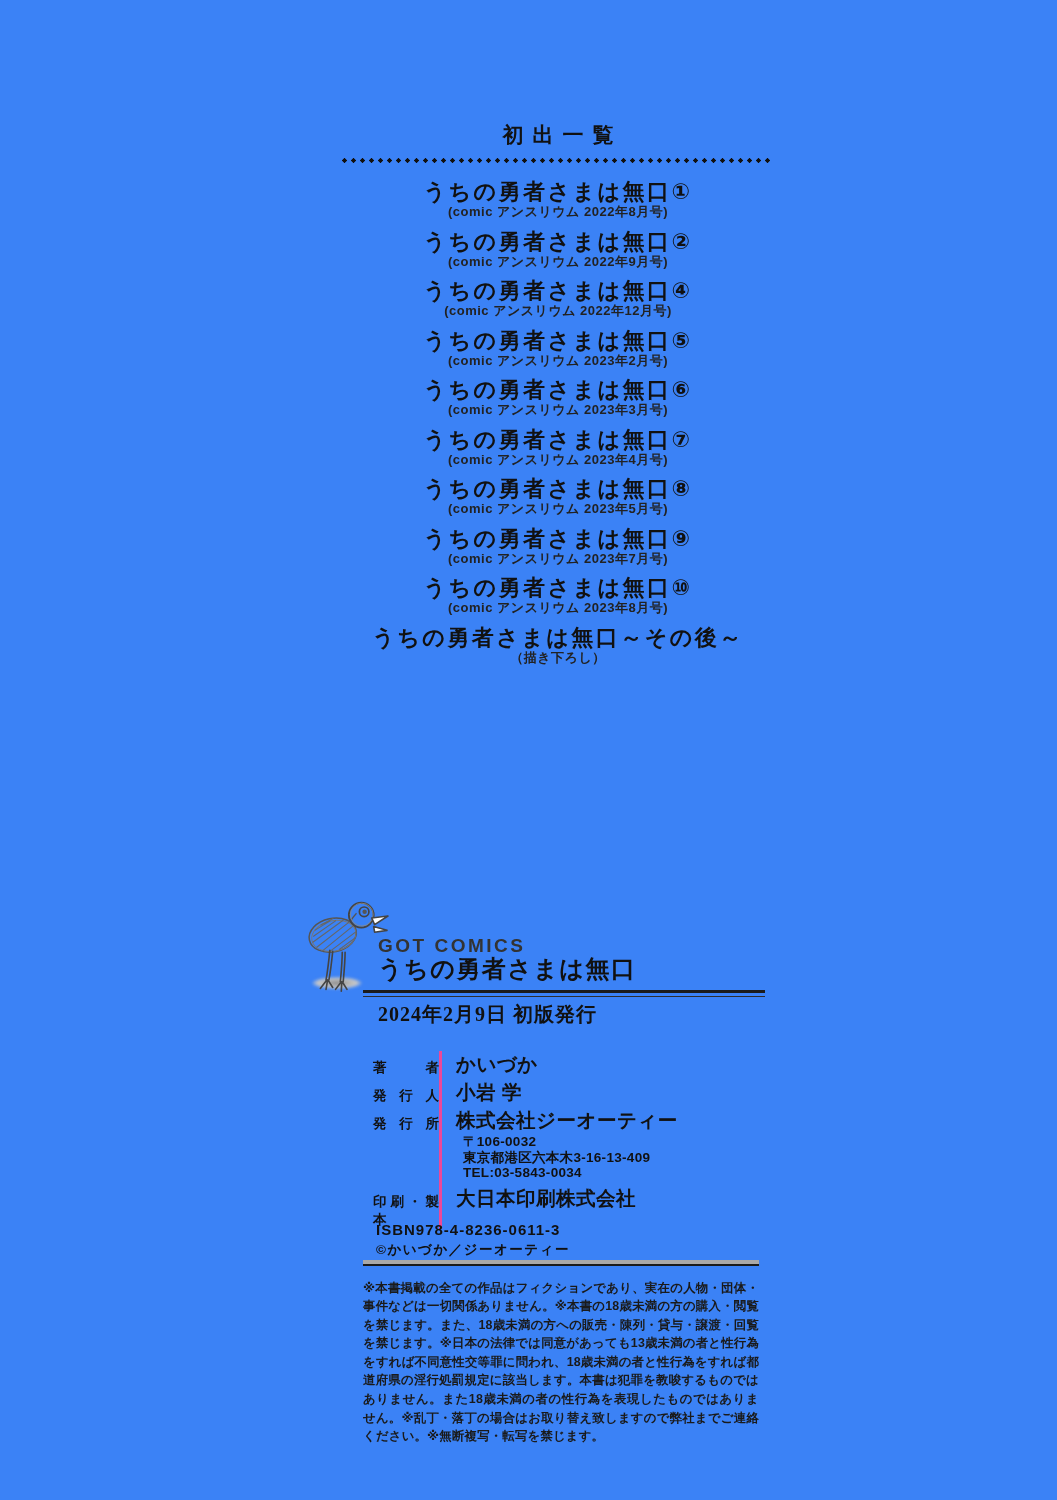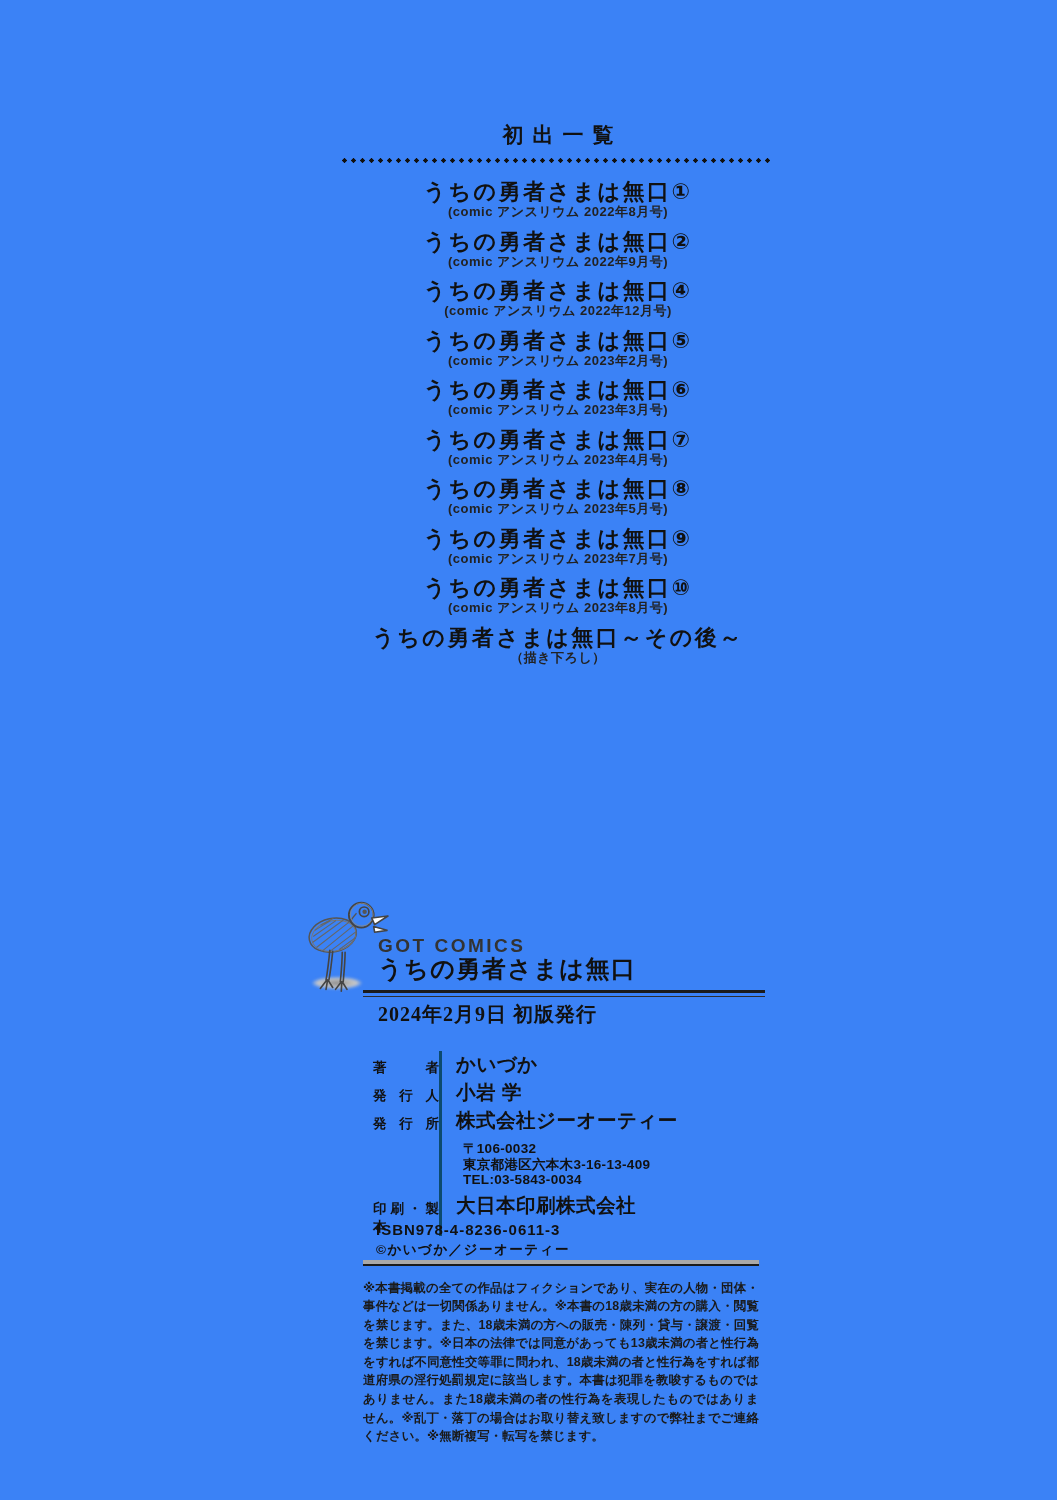--- a/index.html
+++ b/index.html
@@ -99,32 +99,32 @@
     width:66px;
     font-size:13.5px;
     font-weight:bold;
     color:#111;
     text-align:justify;
     text-align-last:justify;
     padding-top:8px;
     padding-right:0;
   }
   .credits td.cred-value{
-    border-left:3px solid #0c4a6e;
+    border-left:3px solid #ec4899;
     padding-left:14px;
     font-size:19.5px;
     font-weight:bold;
     letter-spacing:0.5px;
     line-height:27px;
     color:#111;
     padding-bottom:1px;
     white-space:nowrap;
   }
   .cred-details{
-    margin:7px 0 3px 7px;
+    margin:0 0 3px 7px;
     font-size:13.5px;
     font-weight:bold;
     letter-spacing:0.3px;
     line-height:15.5px;
     color:#111;
   }
   .isbn-block{
     position:absolute;left:76px;top:330px;
     font-weight:bold;color:#111;
   }

